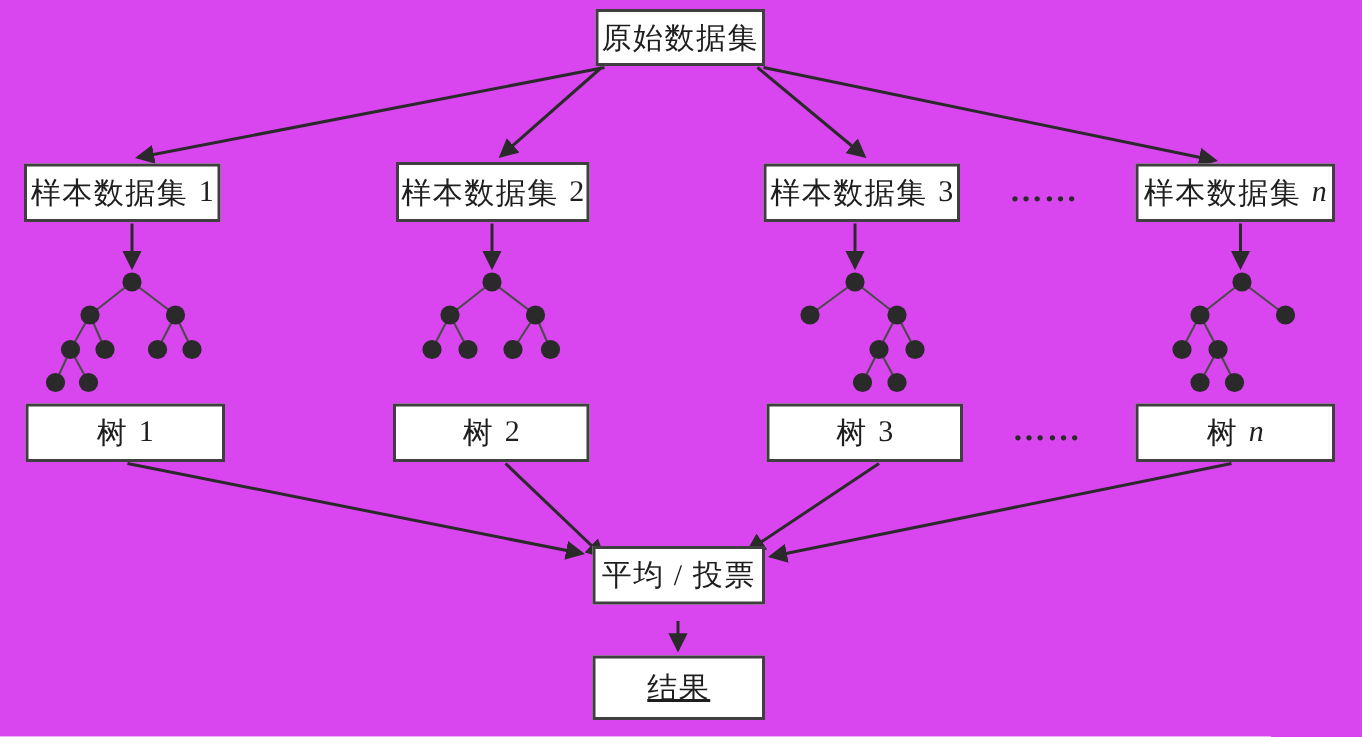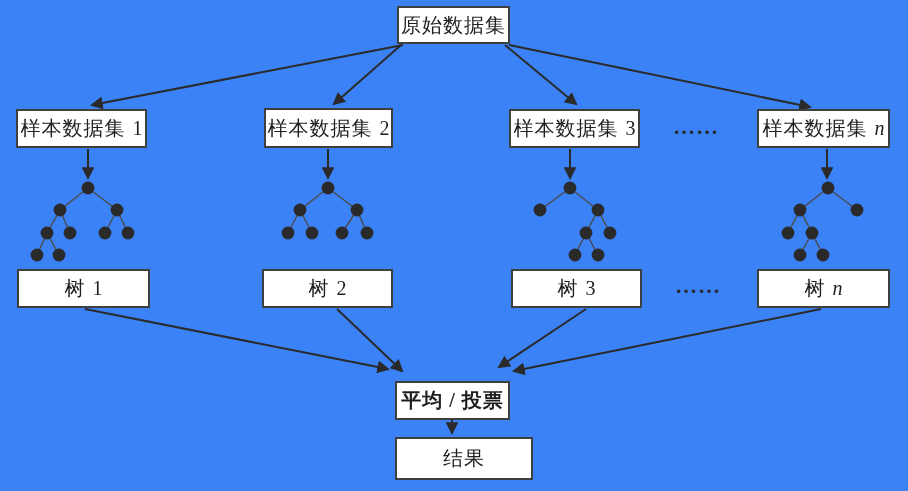--- a/index.html
+++ b/index.html
@@ -1,20 +1,20 @@
 <!DOCTYPE html>
 <html><head>
 <meta charset="utf-8">
 <style>
   html, body { margin: 0; padding: 0; background: #ffffff; }
   .canvas {
     position: relative;
     width: 908px;
     height: 491px;
-    background: #3b82f6;
+    background: #d946ef;
     font-family: "Liberation Serif", "DejaVu Serif", serif;
     color: #1e1e1e;
     overflow: hidden;
   }
   svg.wires {
     position: absolute;
     left: 0; top: 0;
     width: 908px; height: 491px;
   }
   .box {
@@ -57,22 +57,22 @@
   .s0 { left: 16px;  top: 109px; width: 131px; height: 39px; }
   .s1 { left: 264px; top: 108px; width: 129px; height: 40px; }
   .s2 { left: 509px; top: 109px; width: 131px; height: 39px; }
   .s3 { left: 757px; top: 109px; width: 133px; height: 39px; }
   .e0 { left: 672px; top: 115px; width: 48px;  height: 24px; }
   .t0 { left: 17px;  top: 269px; width: 133px; height: 39px; }
   .t1 { left: 262px; top: 269px; width: 131px; height: 39px; }
   .t2 { left: 511px; top: 269px; width: 131px; height: 39px; }
   .t3 { left: 757px; top: 269px; width: 133px; height: 39px; }
   .e1 { left: 674px; top: 274px; width: 48px;  height: 24px; }
-  .agg { left: 395px; top: 381px; width: 115px; height: 39px; font-weight: bold; }
-  .res { left: 395px; top: 437px; width: 138px; height: 43px; }
+  .agg { left: 395px; top: 364px; width: 115px; height: 39px; }
+  .res { left: 395px; top: 437px; width: 115px; height: 43px; text-decoration: underline; }
 </style>
 </head>
 <body>
 
 <div class="canvas">
 
   <svg class="wires" viewBox="0 0 908 491" xmlns="http://www.w3.org/2000/svg">
     <defs>
       <marker id="ah" viewBox="0 0 10 10" refX="8.4" refY="5" markerWidth="6.4" markerHeight="6.4" orient="auto-start-reverse">
         <path id="ah-path" d="M 0 0 L 10 5 L 0 10 z" fill="#2a2a2a"></path>

